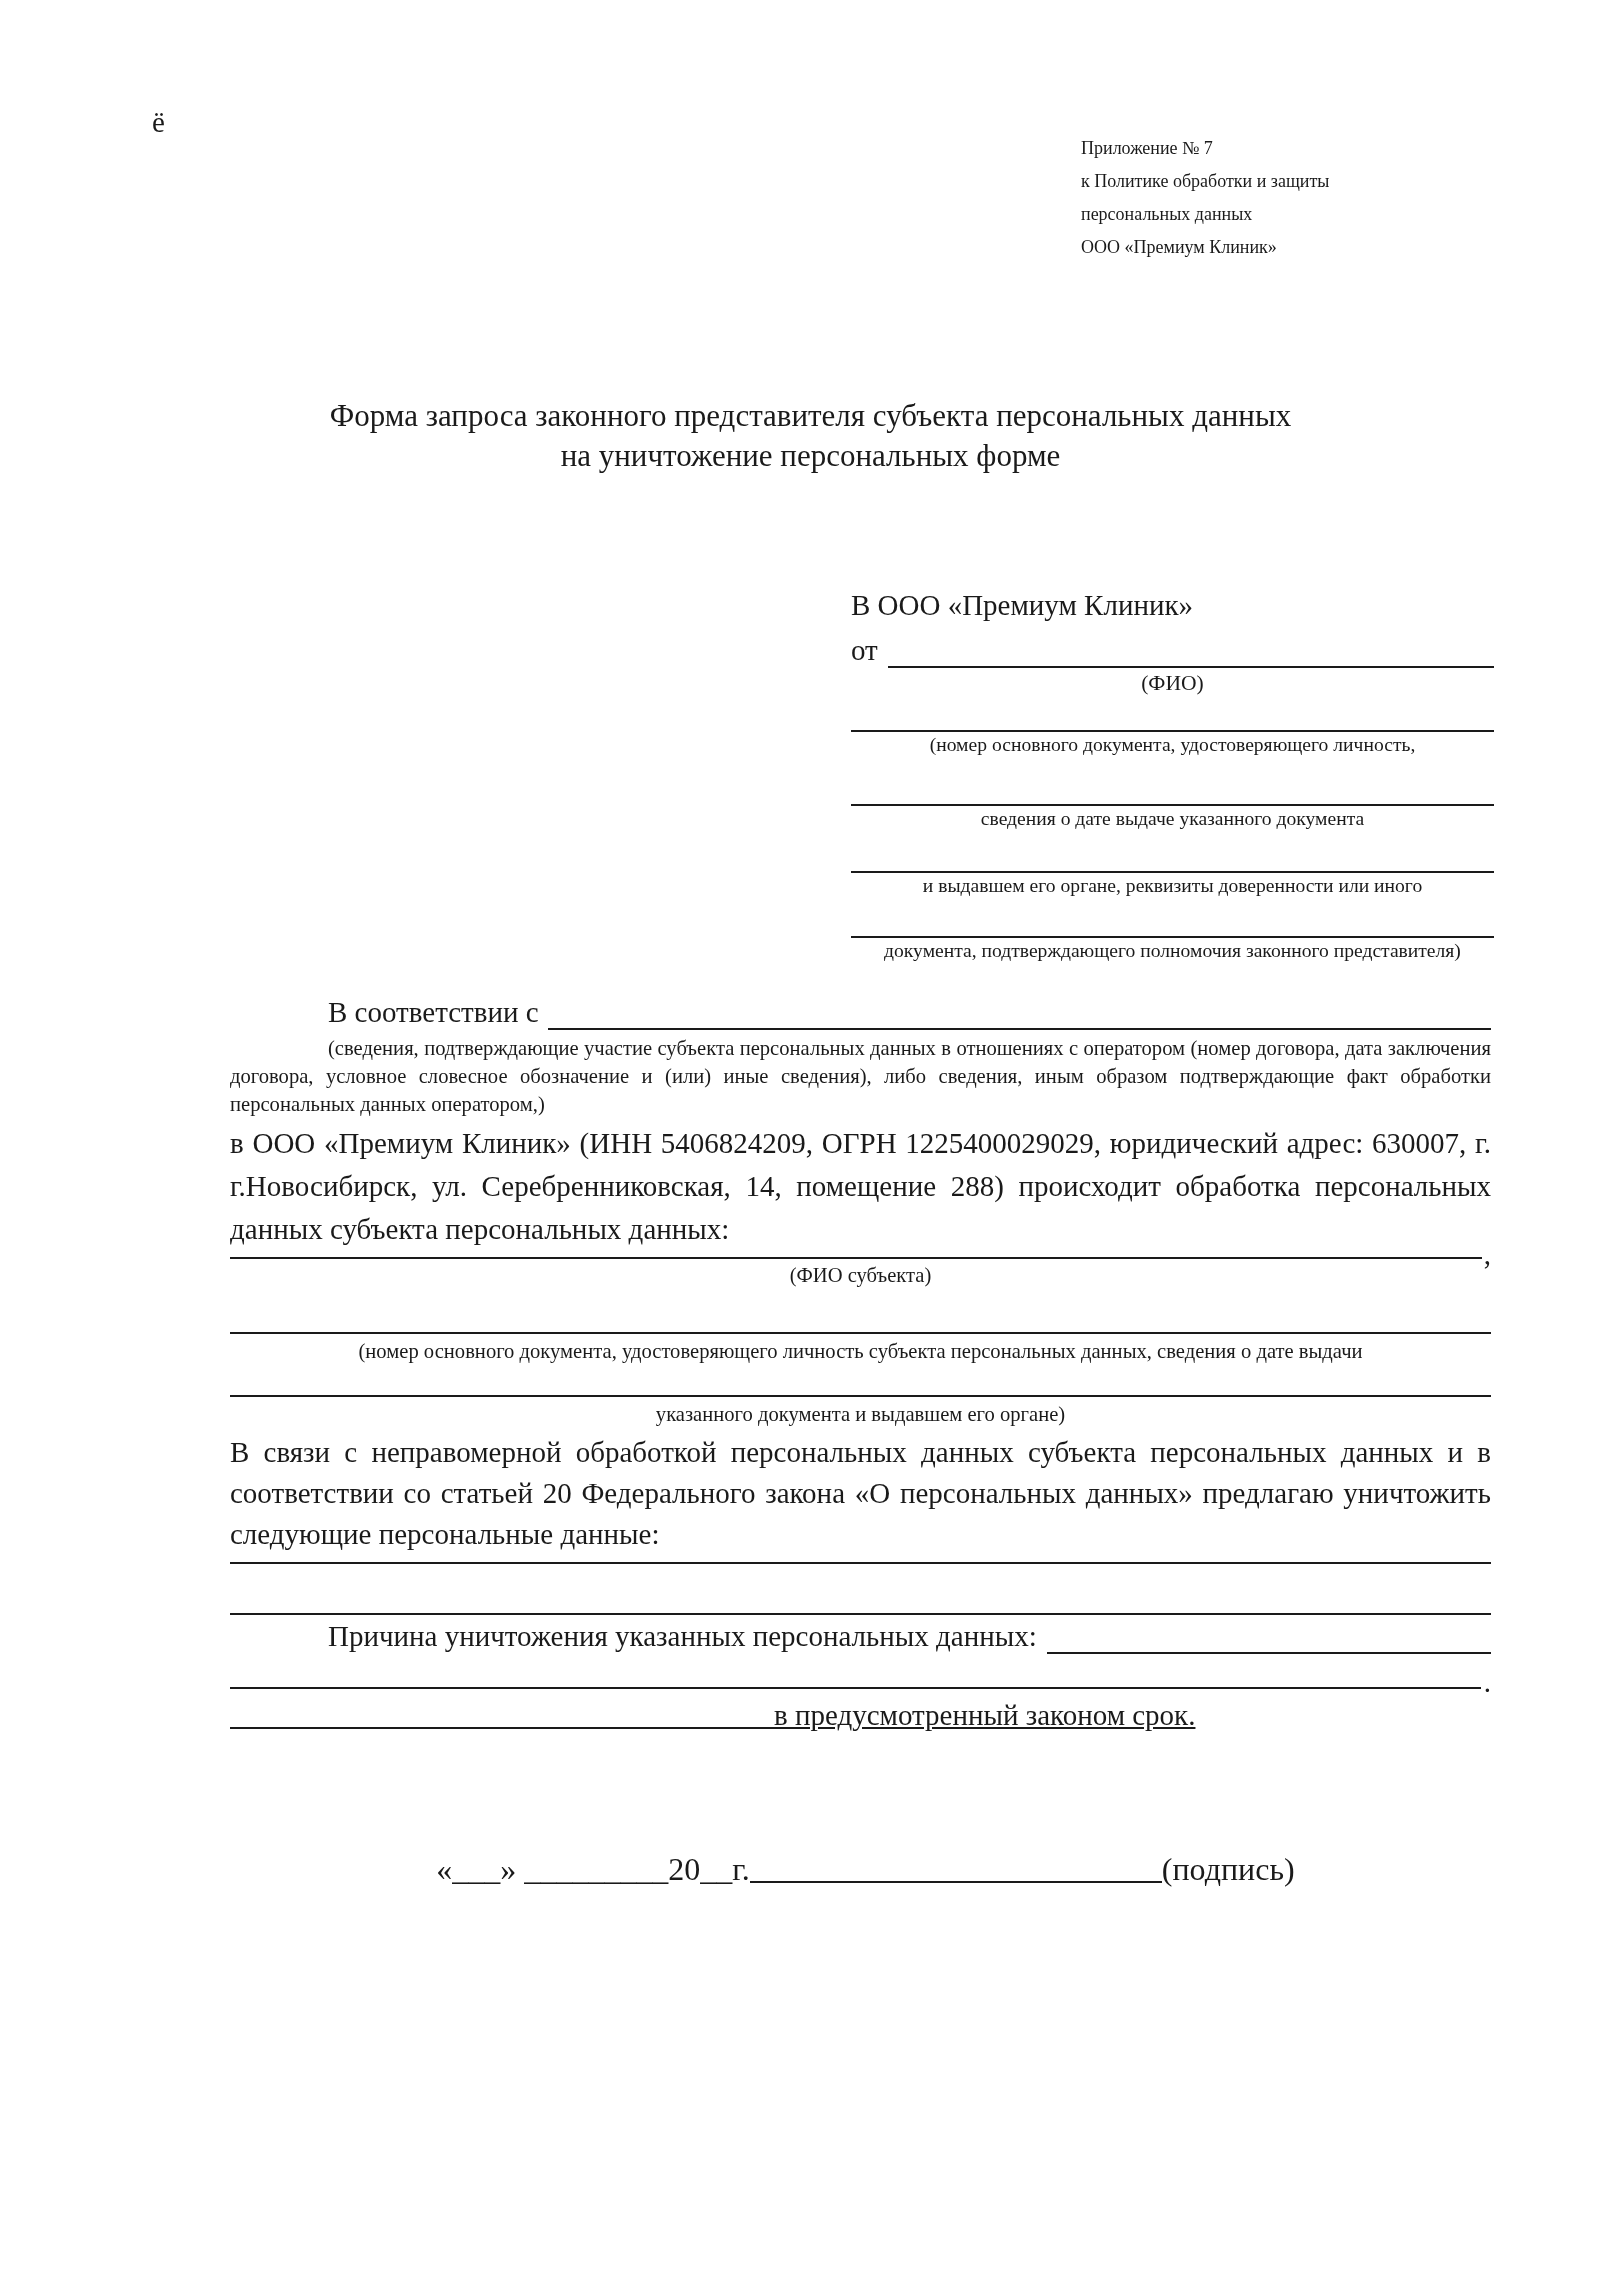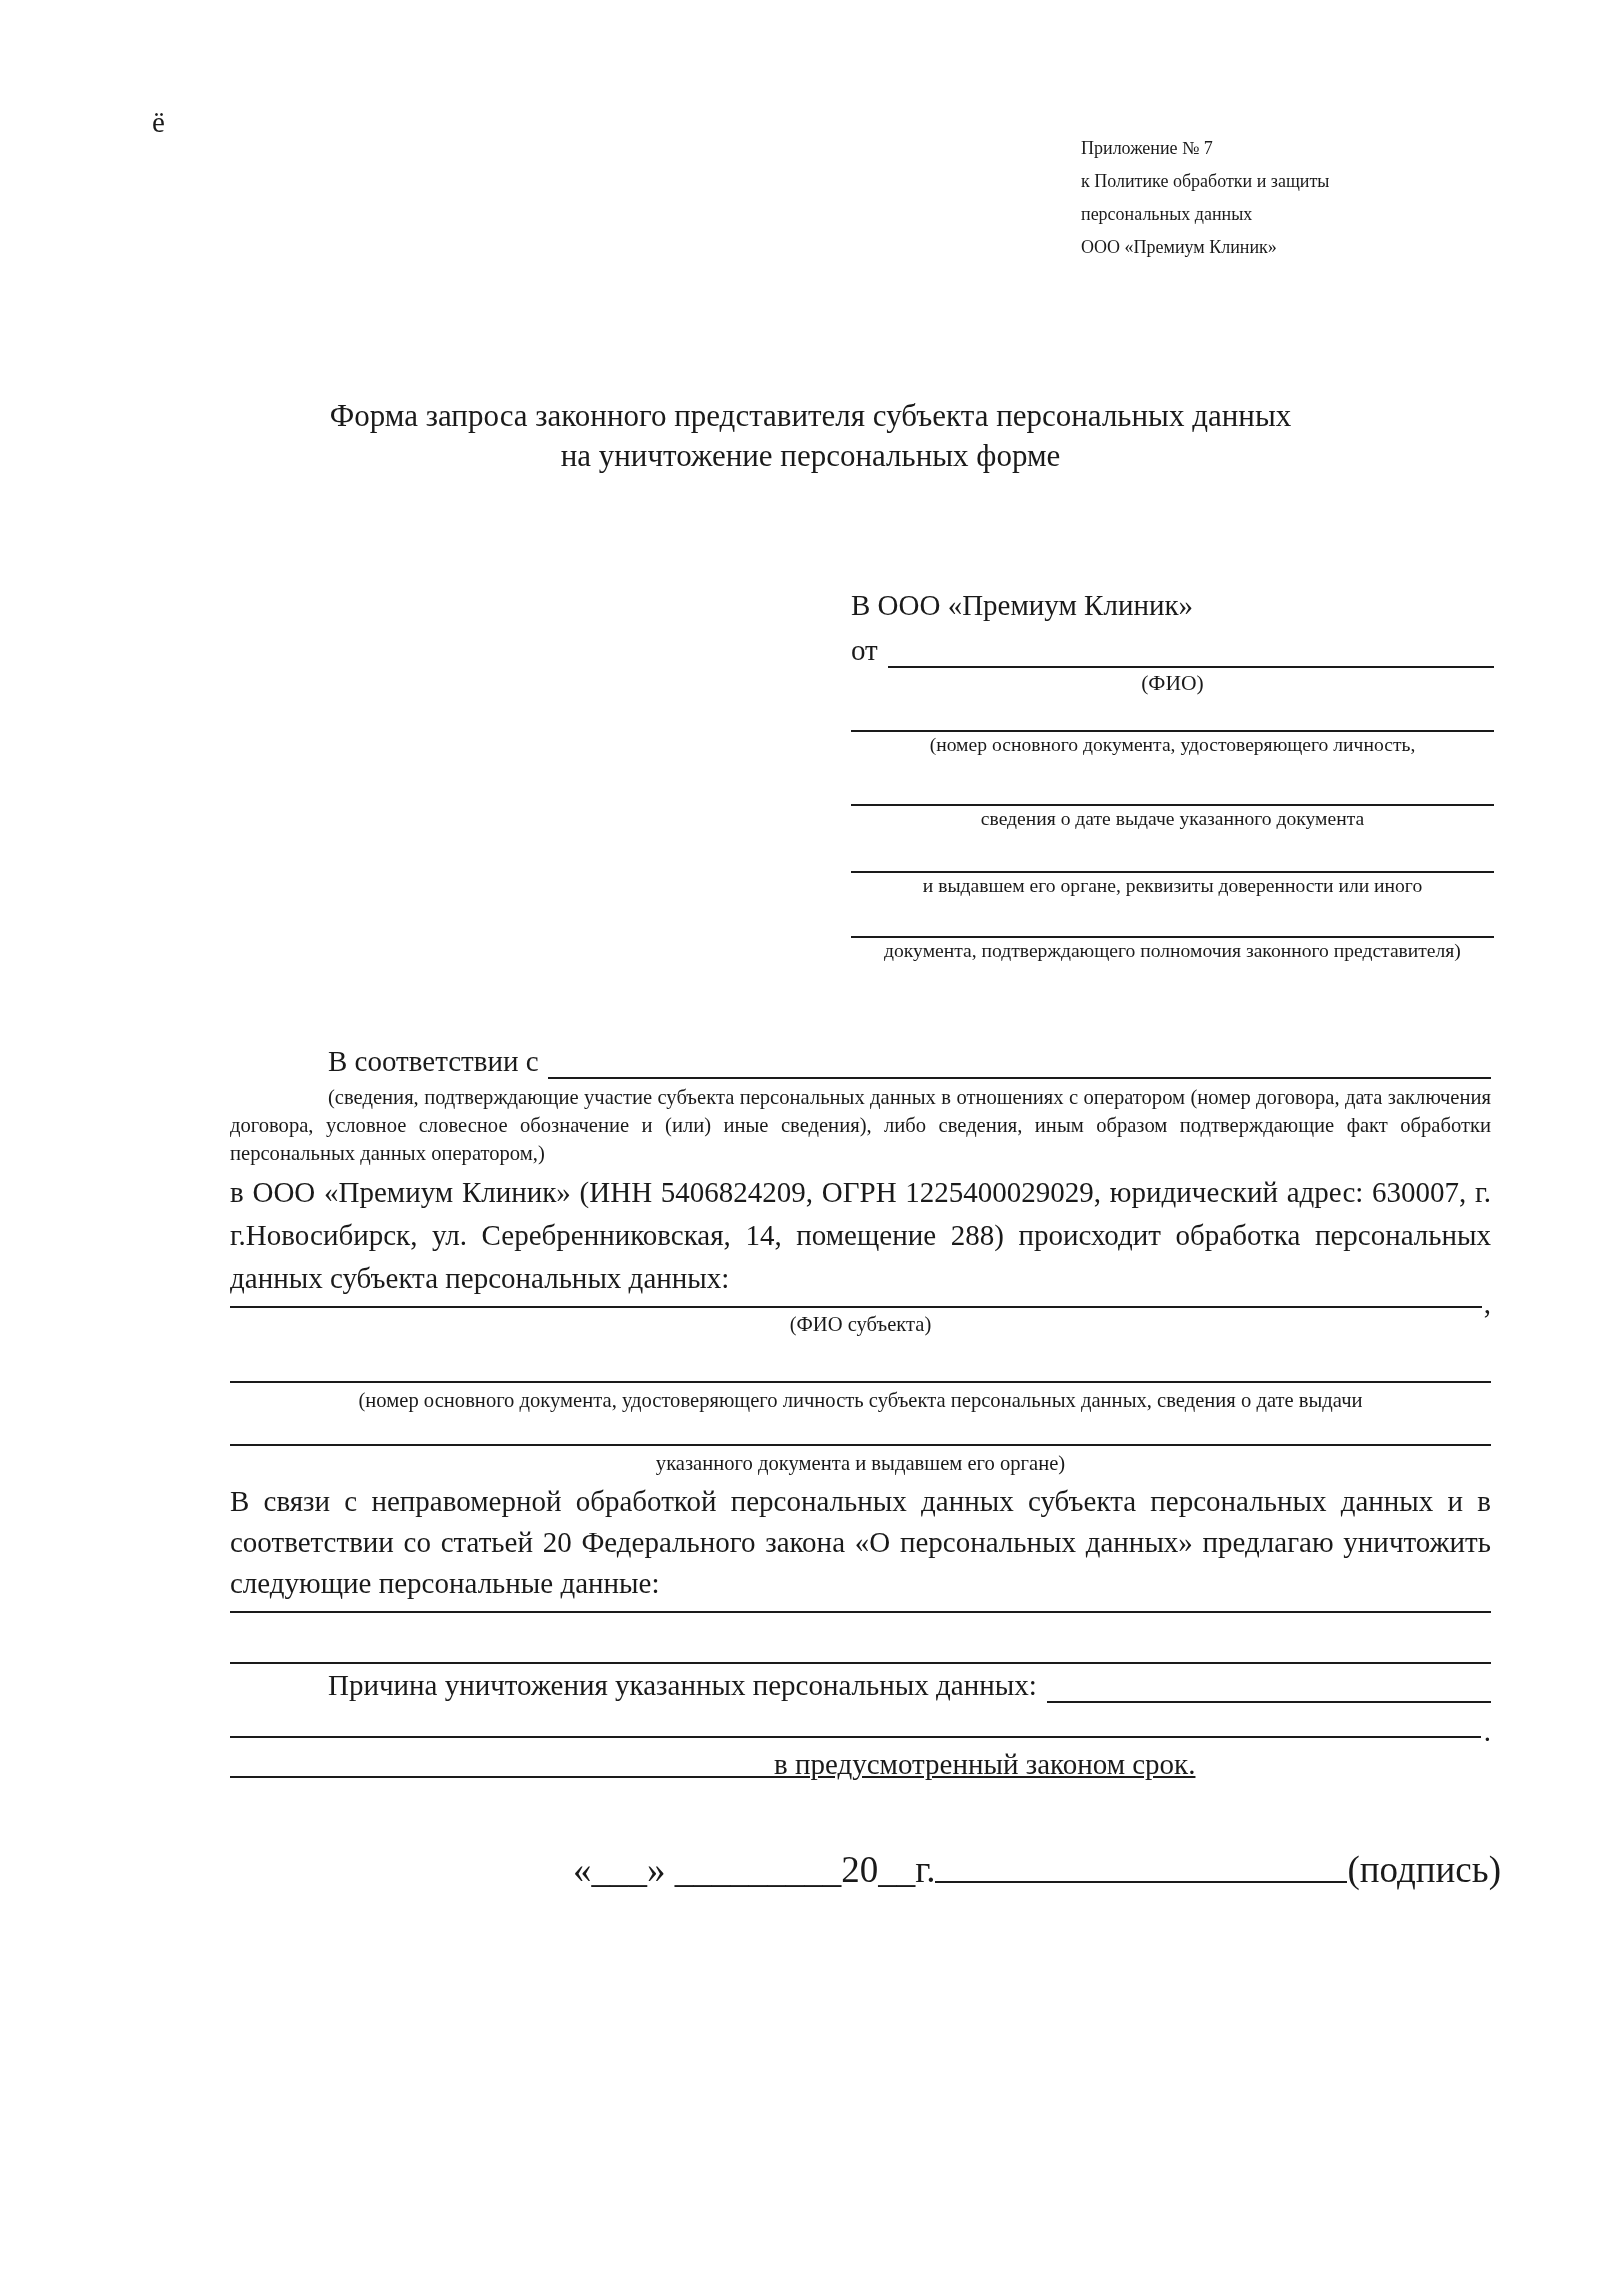--- a/index.html
+++ b/index.html
@@ -27,21 +27,21 @@
   .from-row .lbl{line-height:35px;margin-right:9.8px;}
   .fill{flex:1 1 auto;border-bottom:2.9px solid #1a1a1a;}
   .hint{font-size:19.6px;line-height:25.5px;text-align:center;white-space:nowrap;}
   .fio-hint{font-size:21.6px;line-height:27.4px;text-align:center;margin-top:2px;}
   .uline{border-bottom:2.9px solid #1a1a1a;height:0;}
   .addr .g1{margin-top:33px;}
   .addr .g2{margin-top:46px;}
   .addr .g3{margin-top:40px;}
   .addr .g4{margin-top:37px;}
   
-  .main{position:absolute;left:230px;top:1042px;width:1261px;font-size:29px;}
+  .main{position:absolute;left:230px;top:993px;width:1261px;font-size:29px;}
   .row{display:flex;align-items:flex-end;}
   .row .lbl{line-height:35px;margin-right:9.8px;white-space:nowrap;}
   .indent{margin-left:98px;}
   .row-sootv{height:37px;}
   .fine{font-size:20.6px;line-height:28px;text-align:justify;
         text-indent:98px;margin-top:3.9px;}
   .para{line-height:43px;text-align:justify;}
   .para1{margin-top:3.9px;}
   .row-comma{display:flex;align-items:flex-end;height:7.8px;margin-top:0;}
   .row-comma .pm{font-size:29px;line-height:7.8px;padding-left:2px;}
@@ -53,22 +53,22 @@
   .blank2{margin-top:49px;}
   .row-prichina{height:39px;}
   .row-period{height:35px;}
   .row-period .pm{font-size:29px;line-height:13.7px;padding-left:2.9px;}
   .jline{line-height:43px;margin-top:3.9px;text-align:justify;text-align-last:justify;}
   .row-tail{height:43px;align-items:flex-end;display:flex;text-decoration:underline;}
   .tail-line{width:544px;border-bottom:2.9px solid #1a1a1a;height:0;align-self:flex-end;margin-bottom:3.9px;}
   .row-tail .lbl{margin:0;white-space:nowrap;}
   
   .footer{position:absolute;left:230px;top:1851px;width:1271px;
-          display:flex;justify-content:flex-end;align-items:flex-end;
-          font-size:37px;}
+          display:flex;justify-content:center;align-items:flex-end;
+          font-size:32px;}
   .date-blank{white-space:nowrap;line-height:37px;}
   .sig{display:flex;align-items:flex-end;}
   .sig-line{width:412px;border-bottom:2.9px solid #1a1a1a;height:0;margin-bottom:4.9px;}
   .sig .lbl{white-space:nowrap;line-height:37px;}
 </style>
 </head>
 <body>
 
 <div class="page">
 

